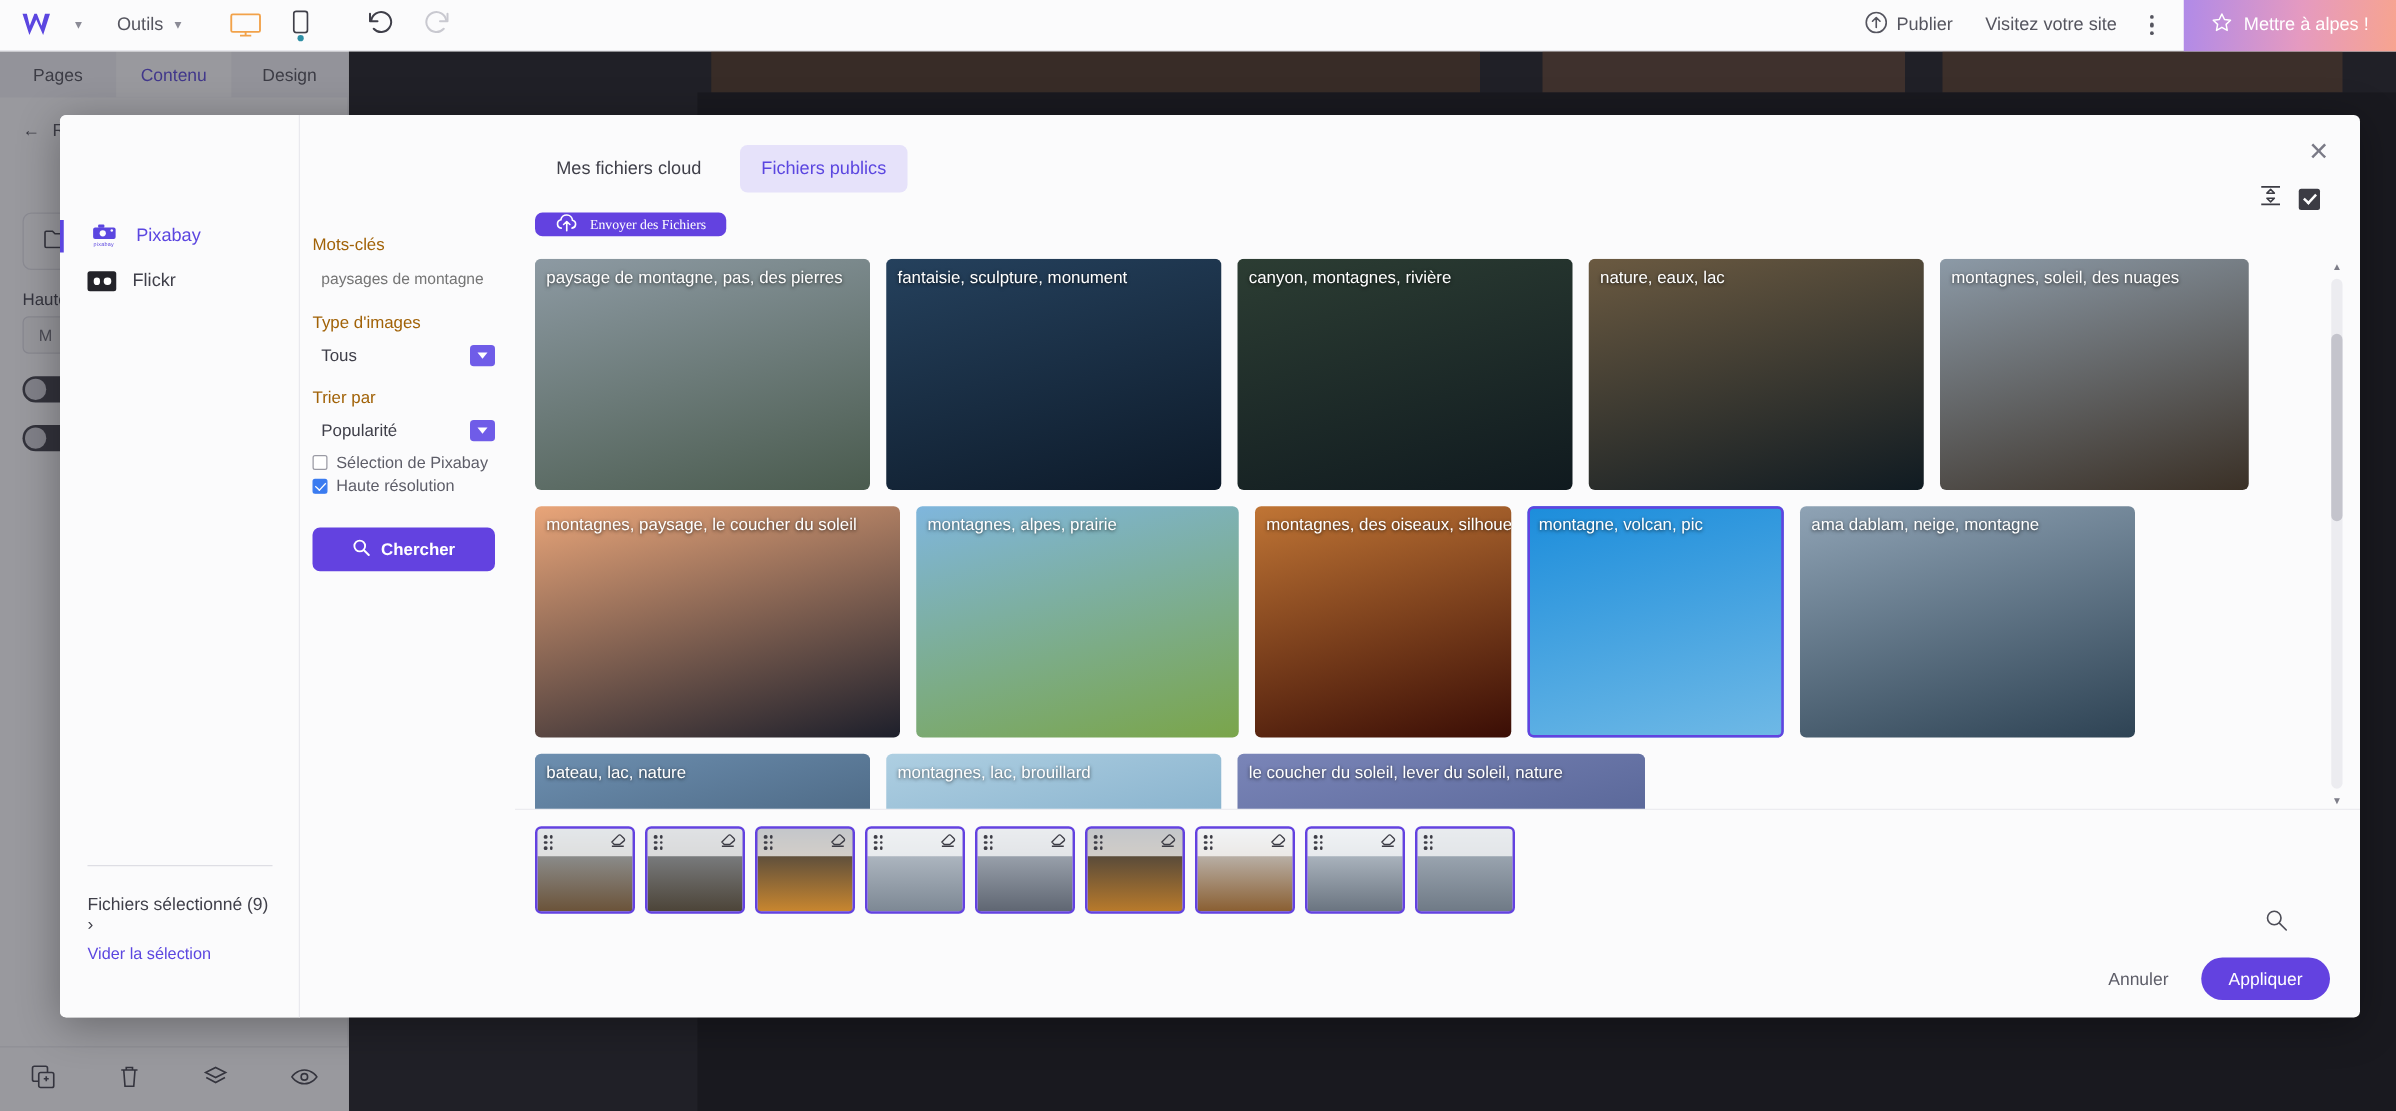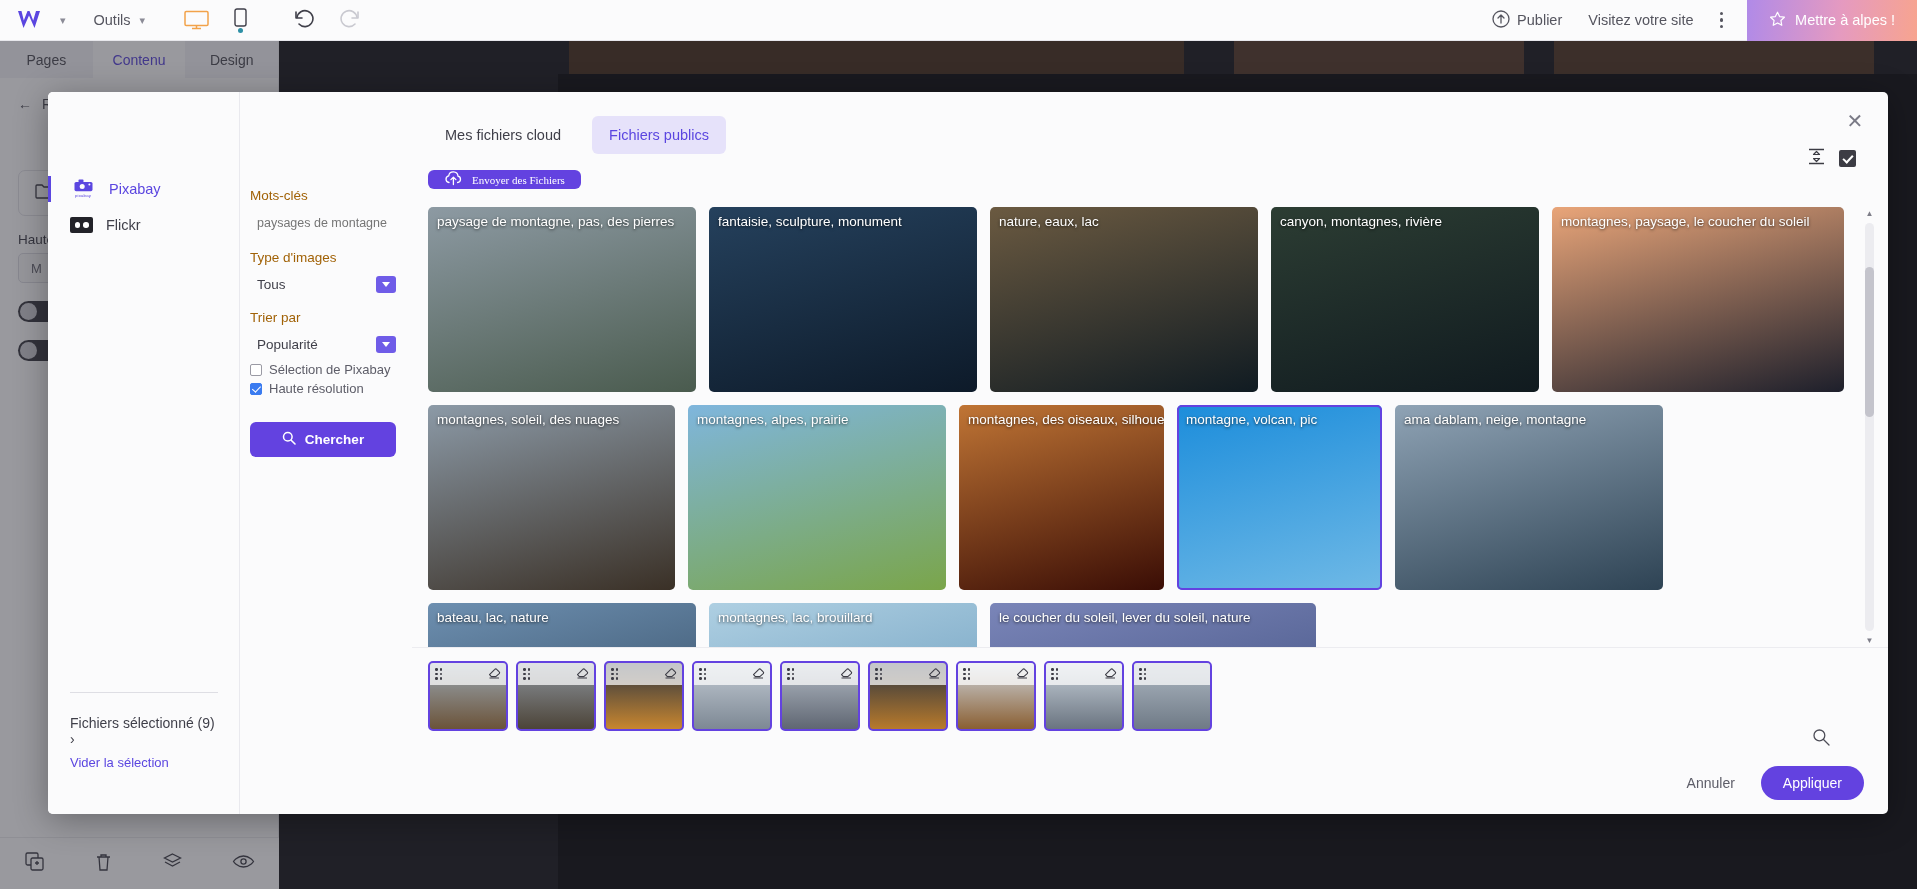--- a/index.html
+++ b/index.html
@@ -475,31 +475,31 @@
       </div>
 
       <div class="gridwrap">
         <div class="grid" id="result-grid">
             <div class="card" style="width: 268px; background: linear-gradient(165deg, rgb(141, 154, 163) 0%, rgb(74, 91, 78) 100%);">
               <div class="cap">paysage de montagne, pas, des pierres</div>
             </div>
             <div class="card" style="width: 268px; background: linear-gradient(165deg, rgb(37, 65, 93) 0%, rgb(13, 26, 41) 100%);">
               <div class="cap">fantaisie, sculpture, monument</div>
             </div>
+            <div class="card" style="width: 268px; background: linear-gradient(165deg, rgb(44, 61, 51) 0%, rgb(16, 26, 31) 100%);">
+              <div class="cap">canyon, montagnes, rivière</div>
+            </div>
             <div class="card" style="width: 268px; background: linear-gradient(165deg, rgb(107, 90, 65) 0%, rgb(16, 27, 34) 100%);">
               <div class="cap">nature, eaux, lac</div>
             </div>
-            <div class="card" style="width: 268px; background: linear-gradient(165deg, rgb(44, 61, 51) 0%, rgb(16, 26, 31) 100%);">
-              <div class="cap">canyon, montagnes, rivière</div>
+            <div class="card" style="width: 247px; background: linear-gradient(165deg, rgb(140, 154, 167) 0%, rgb(58, 48, 38) 100%);">
+              <div class="cap">montagnes, soleil, des nuages</div>
             </div>
             <div class="card" style="width: 292px; background: linear-gradient(165deg, rgb(233, 165, 121) 0%, rgb(29, 31, 43) 100%);">
               <div class="cap">montagnes, paysage, le coucher du soleil</div>
-            </div>
-            <div class="card" style="width: 247px; background: linear-gradient(165deg, rgb(140, 154, 167) 0%, rgb(58, 48, 38) 100%);">
-              <div class="cap">montagnes, soleil, des nuages</div>
             </div>
             <div class="card" style="width: 258px; background: linear-gradient(165deg, rgb(127, 182, 221) 0%, rgb(122, 165, 74) 100%);">
               <div class="cap">montagnes, alpes, prairie</div>
             </div>
             <div class="card" style="width: 205px; background: linear-gradient(165deg, rgb(192, 117, 53) 0%, rgb(58, 13, 5) 100%);">
               <div class="cap">montagnes, des oiseaux, silhouette</div>
             </div>
             <div class="card sel" style="width: 205px; background: linear-gradient(165deg, rgb(28, 141, 219) 0%, rgb(111, 185, 230) 100%);">
               <div class="cap">montagne, volcan, pic</div>
             </div>

